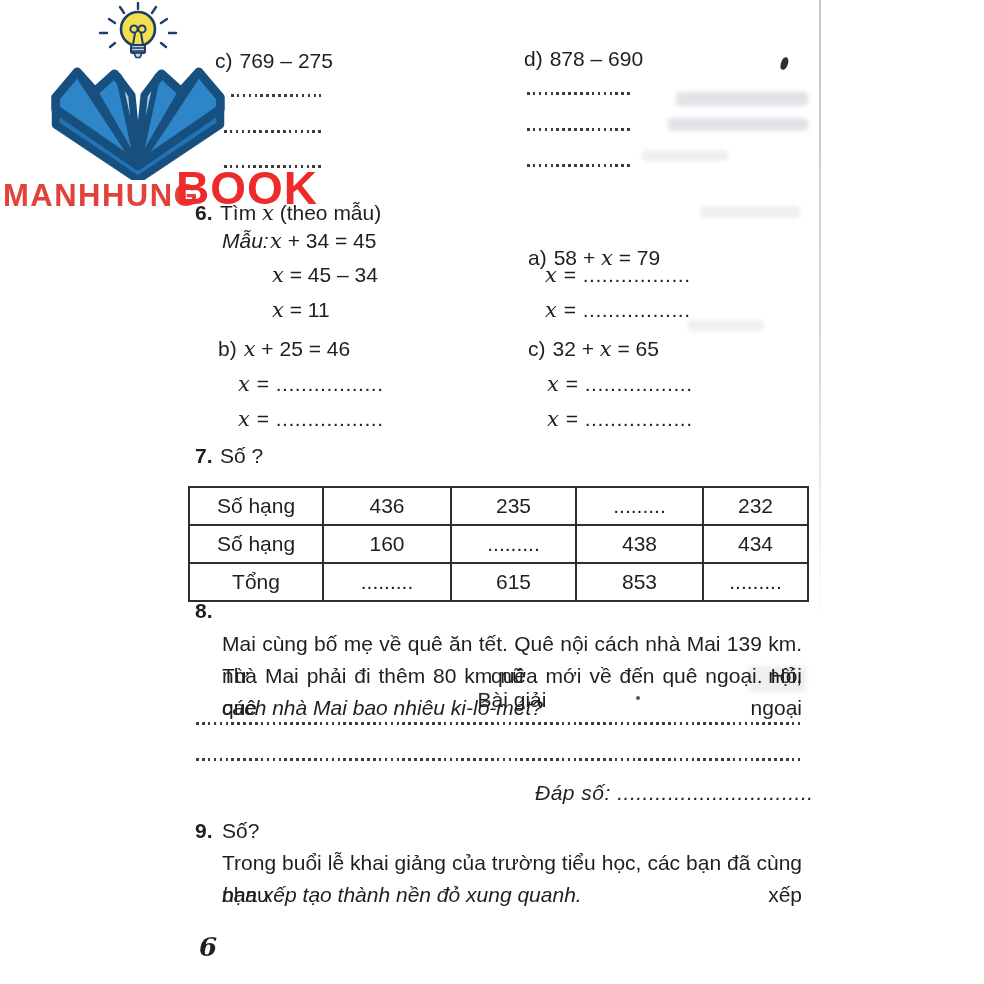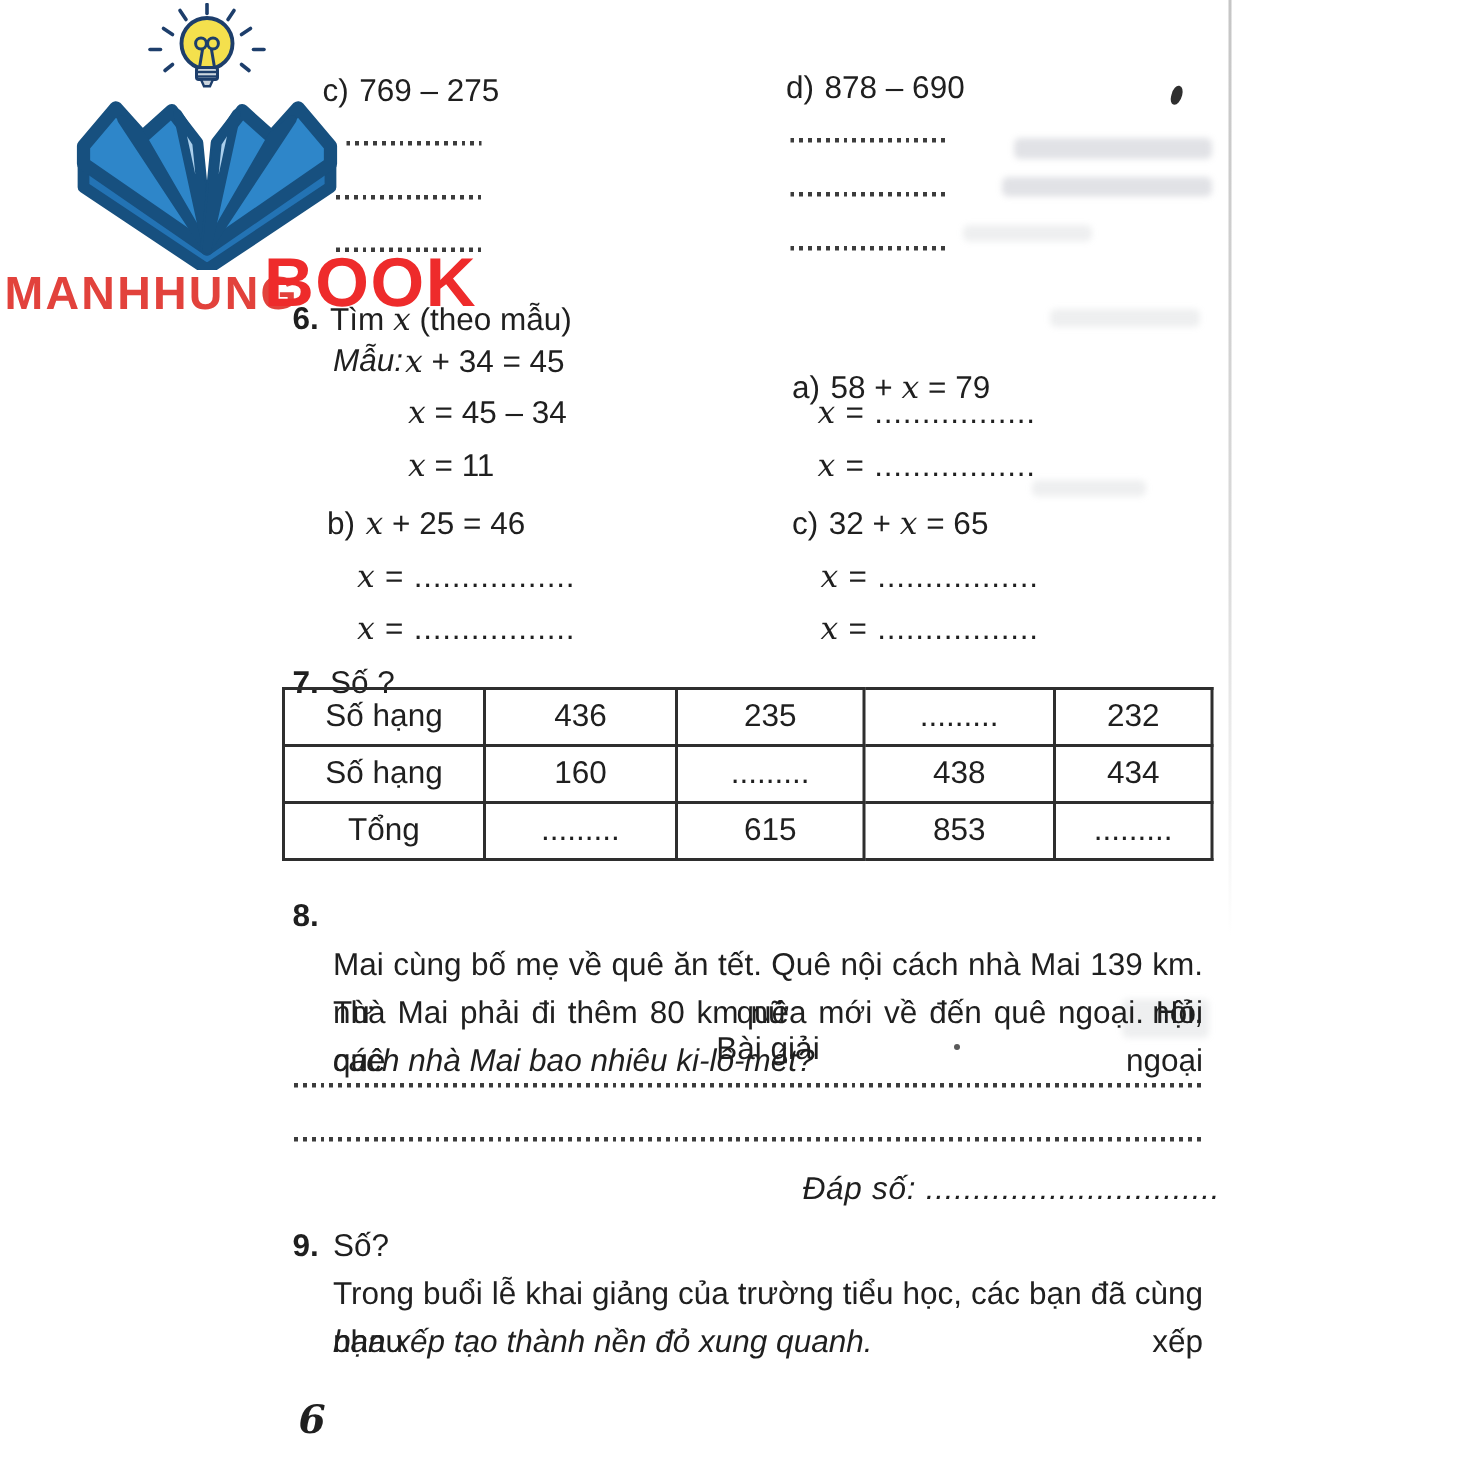--- a/index.html
+++ b/index.html
@@ -133,21 +133,21 @@
 
 <div class="abs t" style="left:528px;top:337px;">
   <span class="lbl">c)</span><span>32 + <span class="vx">x</span> = 65</span>
 </div>
 <div class="abs t muted-dots" style="left:547px;top:372px;"><span class="vx">x</span> = .................</div>
 <div class="abs t muted-dots" style="left:547px;top:407px;"><span class="vx">x</span> = .................</div>
 
 <div class="abs t qnum" style="left:195px;top:444px;">7.</div>
 <div class="abs t" style="left:220px;top:444px;">Số ?</div>
 
-<table class="sumtab abs" style="left:188px;top:458px;width:619px;">
+<table class="sumtab abs" style="left:188px;top:486px;width:619px;">
   <colgroup>
       <col style="width:134px">
       <col style="width:128px">
       <col style="width:125px">
       <col style="width:127px">
       <col style="width:105px">
     </colgroup>
   <tbody>
       <tr>
     <td>Số hạng</td>

